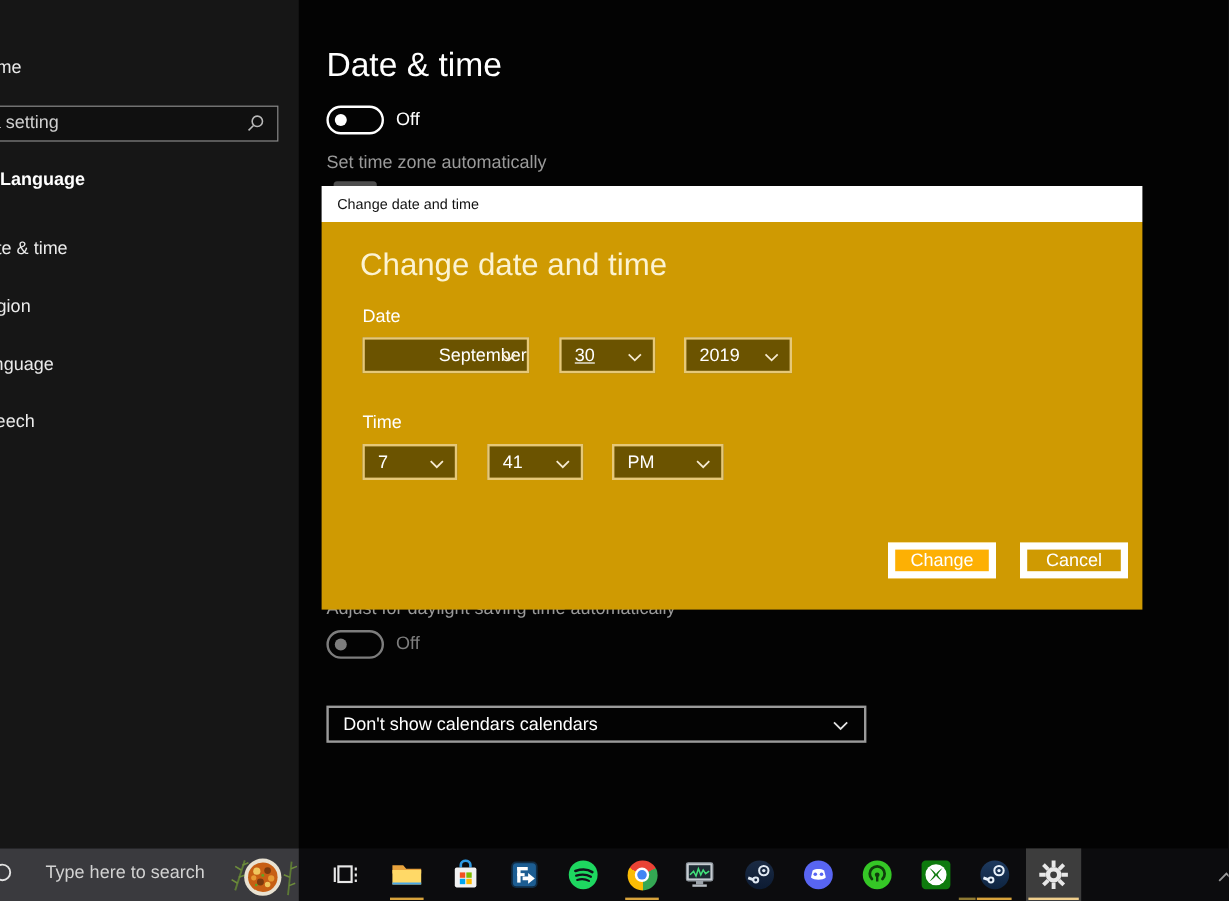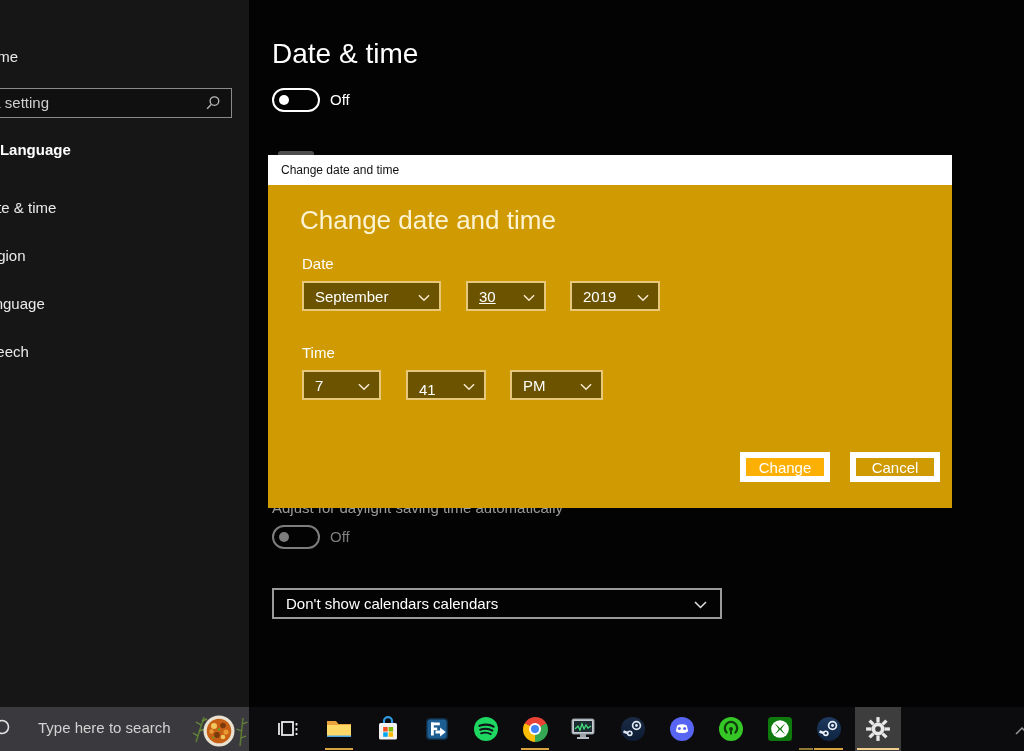--- a/index.html
+++ b/index.html
@@ -77,20 +77,21 @@
     <div class="side-item" style="top:343px;">Speech</div>
   </div>
 
   <div class="abs h1" style="left:272px;top:38px;">Date &amp; time</div>
 
   <div class="toggle" style="left:272px;top:88px;">
     <div class="knob"></div>
   </div>
   <div class="abs lbl" style="left:330px;top:91px;">Off</div>
 
+  <div class="abs lbl-dim" style="left:272px;top:127px;">Set time zone automatically</div>
 
   <div class="abs" style="left:278px;top:151px;width:36px;height:4px;border-radius:3px 3px 0 0;background:#4e4e4e;"></div>
 
   <div class="abs lbl-dim" style="left:272px;top:499px;z-index:1;">Adjust for daylight saving time automatically</div>
   <div class="toggle dim" style="left:272px;top:525px;z-index:1;">
     <div class="knob"></div>
   </div>
   <div class="abs" style="left:330px;top:528px;font-size:15px;color:#7d7d7d;z-index:1;">Off</div>
 
   <div id="cal-dd">
@@ -101,21 +102,21 @@
   </div>
 
   <div id="dlg-titlebar">
     <span>Change date and time</span>
   </div>
   <div id="dlg-body">
     <div class="dlg-h">Change date and time</div>
 
     <div class="abs lbl" style="left:34px;top:70px;">Date</div>
 
-    <div class="dd" style="left:34px;top:96px;width:139px;">
+    <div class="dd" style="left:34px;top:96px;width:139px;justify-content:flex-end;">
       <span>September</span>
       <svg width="12" height="8" viewBox="0 0 13 8" fill="none" stroke="#f6ead0" stroke-width="1.6">
           <path d="M1 1 L6.5 6.5 L12 1"></path>
         </svg>
     </div>
     <div class="dd" style="left:198px;top:96px;width:80px;text-decoration:underline;">
       <span>30</span>
       <svg width="12" height="8" viewBox="0 0 13 8" fill="none" stroke="#f6ead0" stroke-width="1.6">
           <path d="M1 1 L6.5 6.5 L12 1"></path>
         </svg>
@@ -128,21 +129,21 @@
     </div>
 
     <div class="abs lbl" style="left:34px;top:159px;">Time</div>
 
     <div class="dd" style="left:34px;top:185px;width:79px;">
       <span>7</span>
       <svg width="12" height="8" viewBox="0 0 13 8" fill="none" stroke="#f6ead0" stroke-width="1.6">
           <path d="M1 1 L6.5 6.5 L12 1"></path>
         </svg>
     </div>
-    <div class="dd" style="left:138px;top:185px;width:80px;align-items:flex-end;">
+    <div class="dd" style="left:138px;top:185px;width:80px;">
       <span>41</span>
       <svg width="12" height="8" viewBox="0 0 13 8" fill="none" stroke="#f6ead0" stroke-width="1.6">
           <path d="M1 1 L6.5 6.5 L12 1"></path>
         </svg>
     </div>
     <div class="dd" style="left:242px;top:185px;width:93px;">
       <span>PM</span>
       <svg width="12" height="8" viewBox="0 0 13 8" fill="none" stroke="#f6ead0" stroke-width="1.6">
           <path d="M1 1 L6.5 6.5 L12 1"></path>
         </svg>

